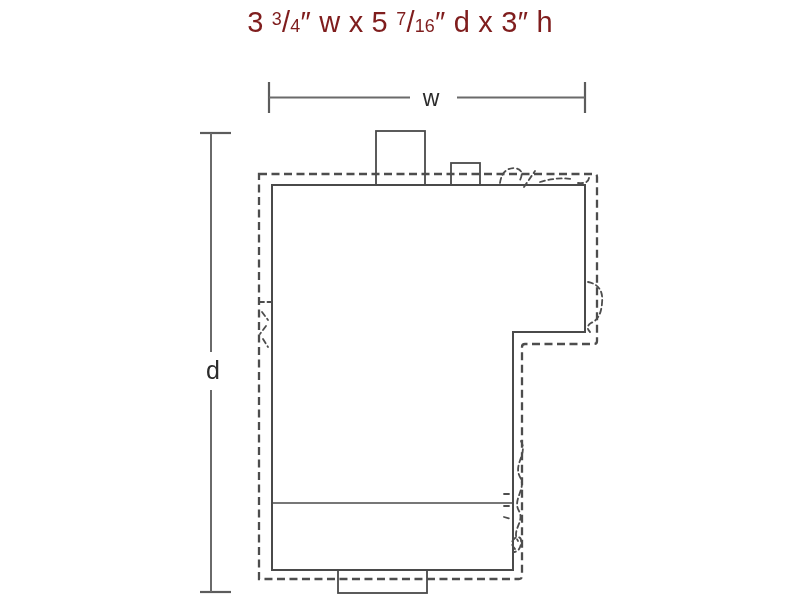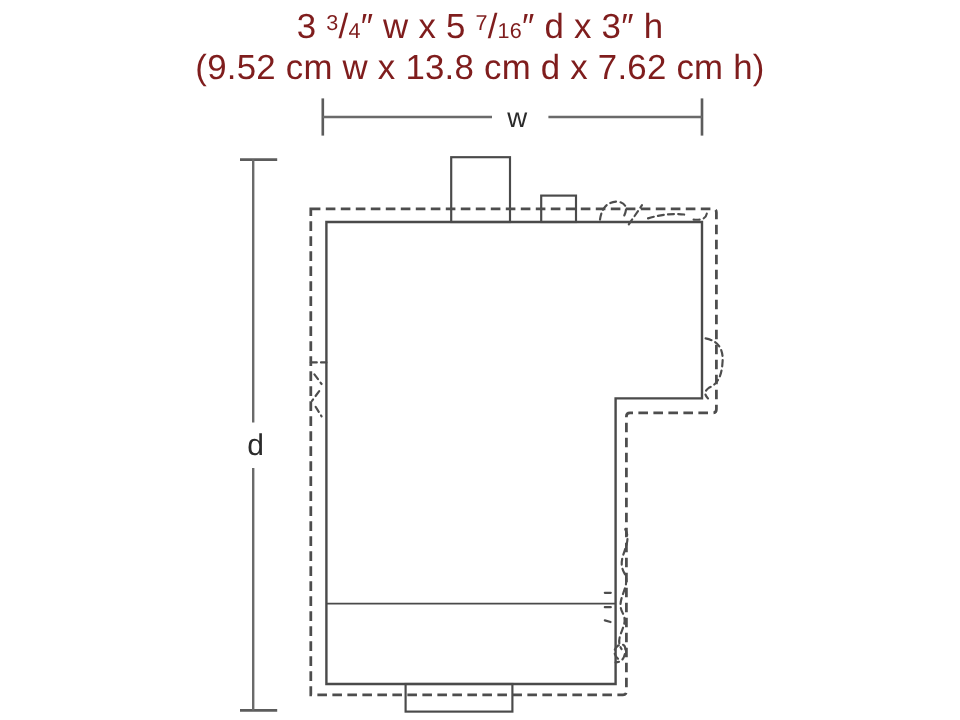--- a/index.html
+++ b/index.html
@@ -41,21 +41,20 @@
   .rough     { stroke: #4d4d4d; stroke-width: 1.8; fill: none;
                stroke-dasharray: 5 3.5; stroke-linecap: round; }
 </style>
 </head>
 <body>
 
 <div class="page">
 
   <div class="title-block">
     <div class="title-line"><span>3 </span><span class="frac-num">3</span><span>/</span><span class="frac-den">4</span><span>″ w x 5 </span><span class="frac-num">7</span><span>/</span><span class="frac-den">16</span><span>″ d x 3″ h</span></div>
-    <div class="title-line">(9.52 cm w x 13.8 cm d x 7.62 cm h)</div>
   </div>
 
   <svg class="diagram" width="800" height="600" viewBox="0 0 800 600">
 
     <g>
       <line class="dimtick" x1="269" y1="82" x2="269" y2="113"></line>
       <line class="dimtick" x1="585" y1="82" x2="585" y2="113"></line>
       <line class="dimline" x1="269" y1="97.5" x2="410" y2="97.5"></line>
       <line class="dimline" x1="457" y1="97.5" x2="585" y2="97.5"></line>
       <text class="dimtext" x="431" y="106" font-size="23" text-anchor="middle">w</text>

